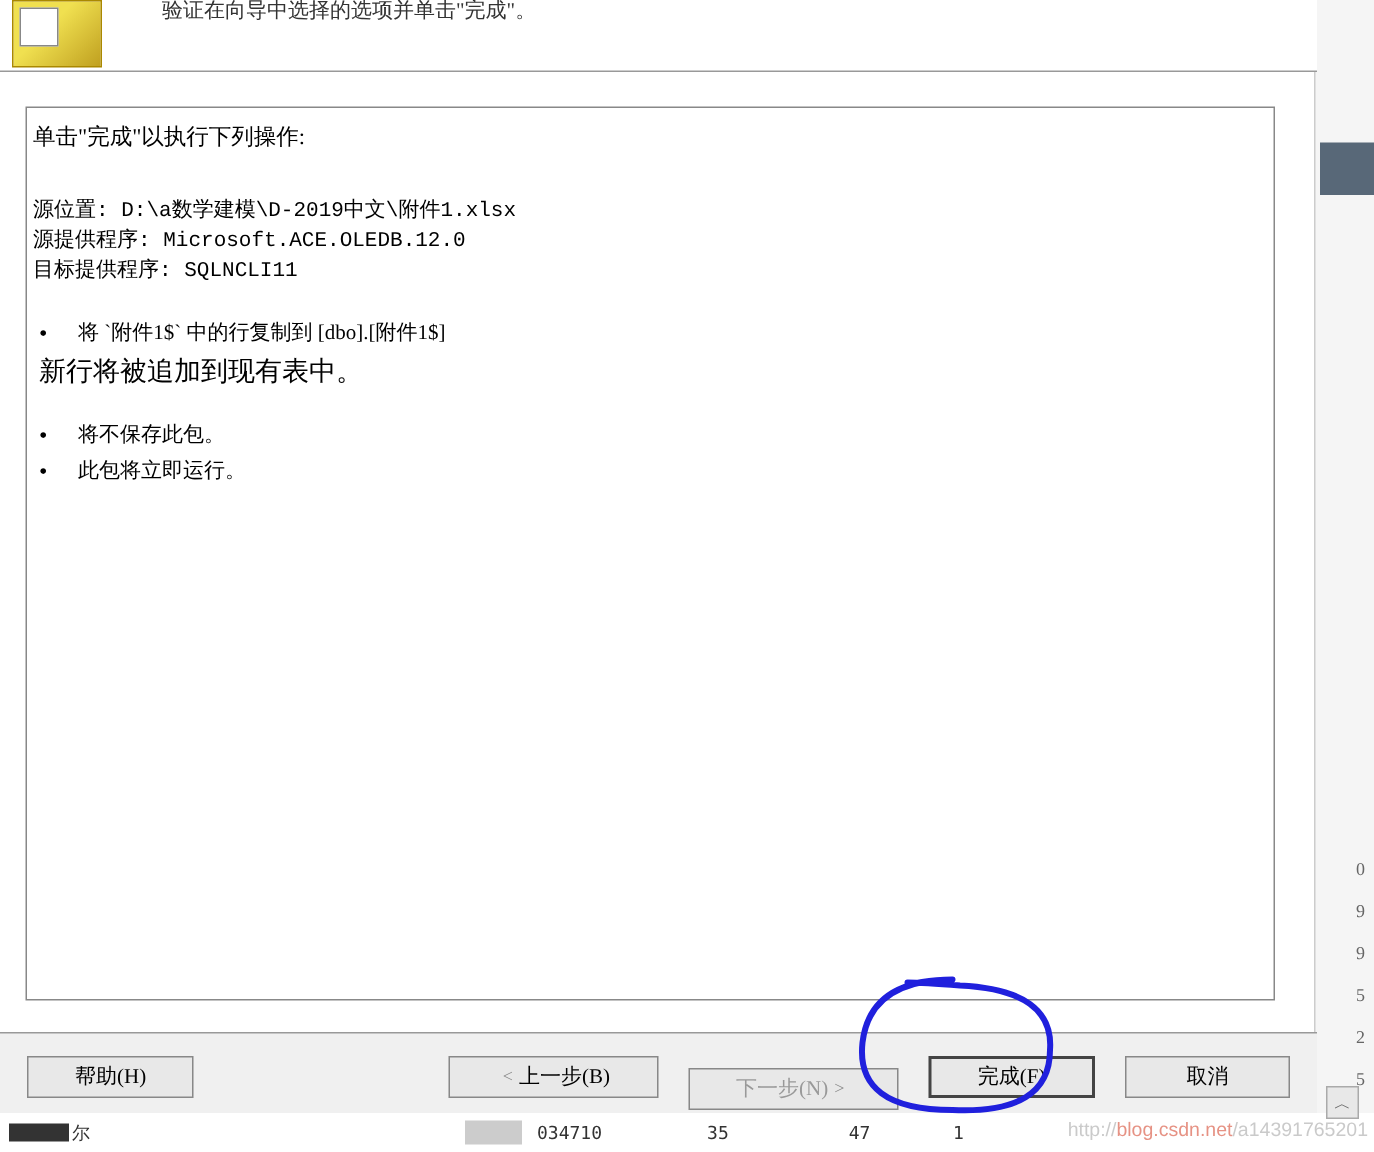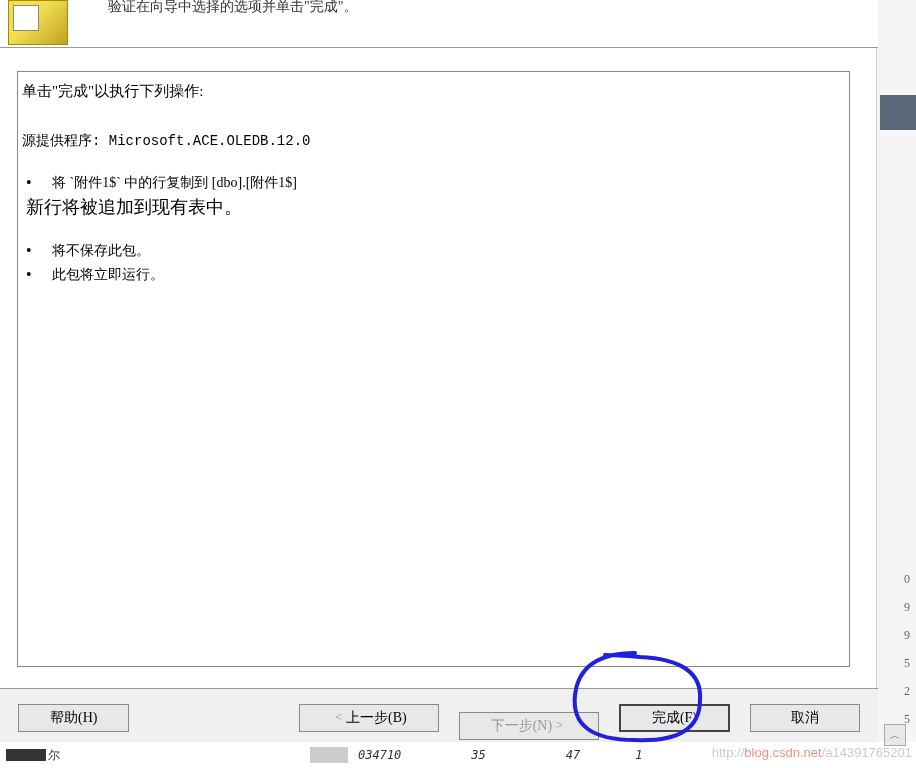--- a/index.html
+++ b/index.html
@@ -168,21 +168,20 @@
     .strip-txt { color: #333; margin-left: 2px; }
     .strip-gray {
       width: 38px; height: 16px;
       background: #ccc;
       margin-left: 250px;
     }
     .strip-num {
       margin-left: 10px;
       font-family: monospace;
       color: #333;
-      font-style: italic;
     }
     .watermark {
       position: absolute;
       right: 4px;
       bottom: 8px;
       font-size: 13px;
       color: rgba(180, 180, 180, 0.7);
       font-family: Arial, sans-serif;
       z-index: 50;
     }
@@ -235,22 +234,30 @@
 
 <div class="wizard-header">
   <div class="wizard-icon"></div>
   <div class="header-text">验证在向导中选择的选项并单击"完成"。</div>
 </div>
 
 <div class="content-box">
   <div class="content-title">单击"完成"以执行下列操作:</div>
 
   <div class="info-line">
+    <span>源位置:</span>
+    <span>D:\a数学建模\D-2019中文\附件1.xlsx</span>
+  </div>
+  <div class="info-line">
     <span>源提供程序:</span>
     <span>Microsoft.ACE.OLEDB.12.0</span>
+  </div>
+  <div class="info-line">
+    <span>目标提供程序:</span>
+    <span>SQLNCLI11</span>
   </div>
 
   <div class="bullet-list">
     <div class="bullet-item">
       <span class="bullet-marker">•</span>
       <span class="bullet-content">将 `附件1$` 中的行复制到 [dbo].[附件1$]</span>
     </div>
     <div class="sub-line">新行将被追加到现有表中。</div>
     <div class="spacer"></div>
     <div class="bullet-item">

